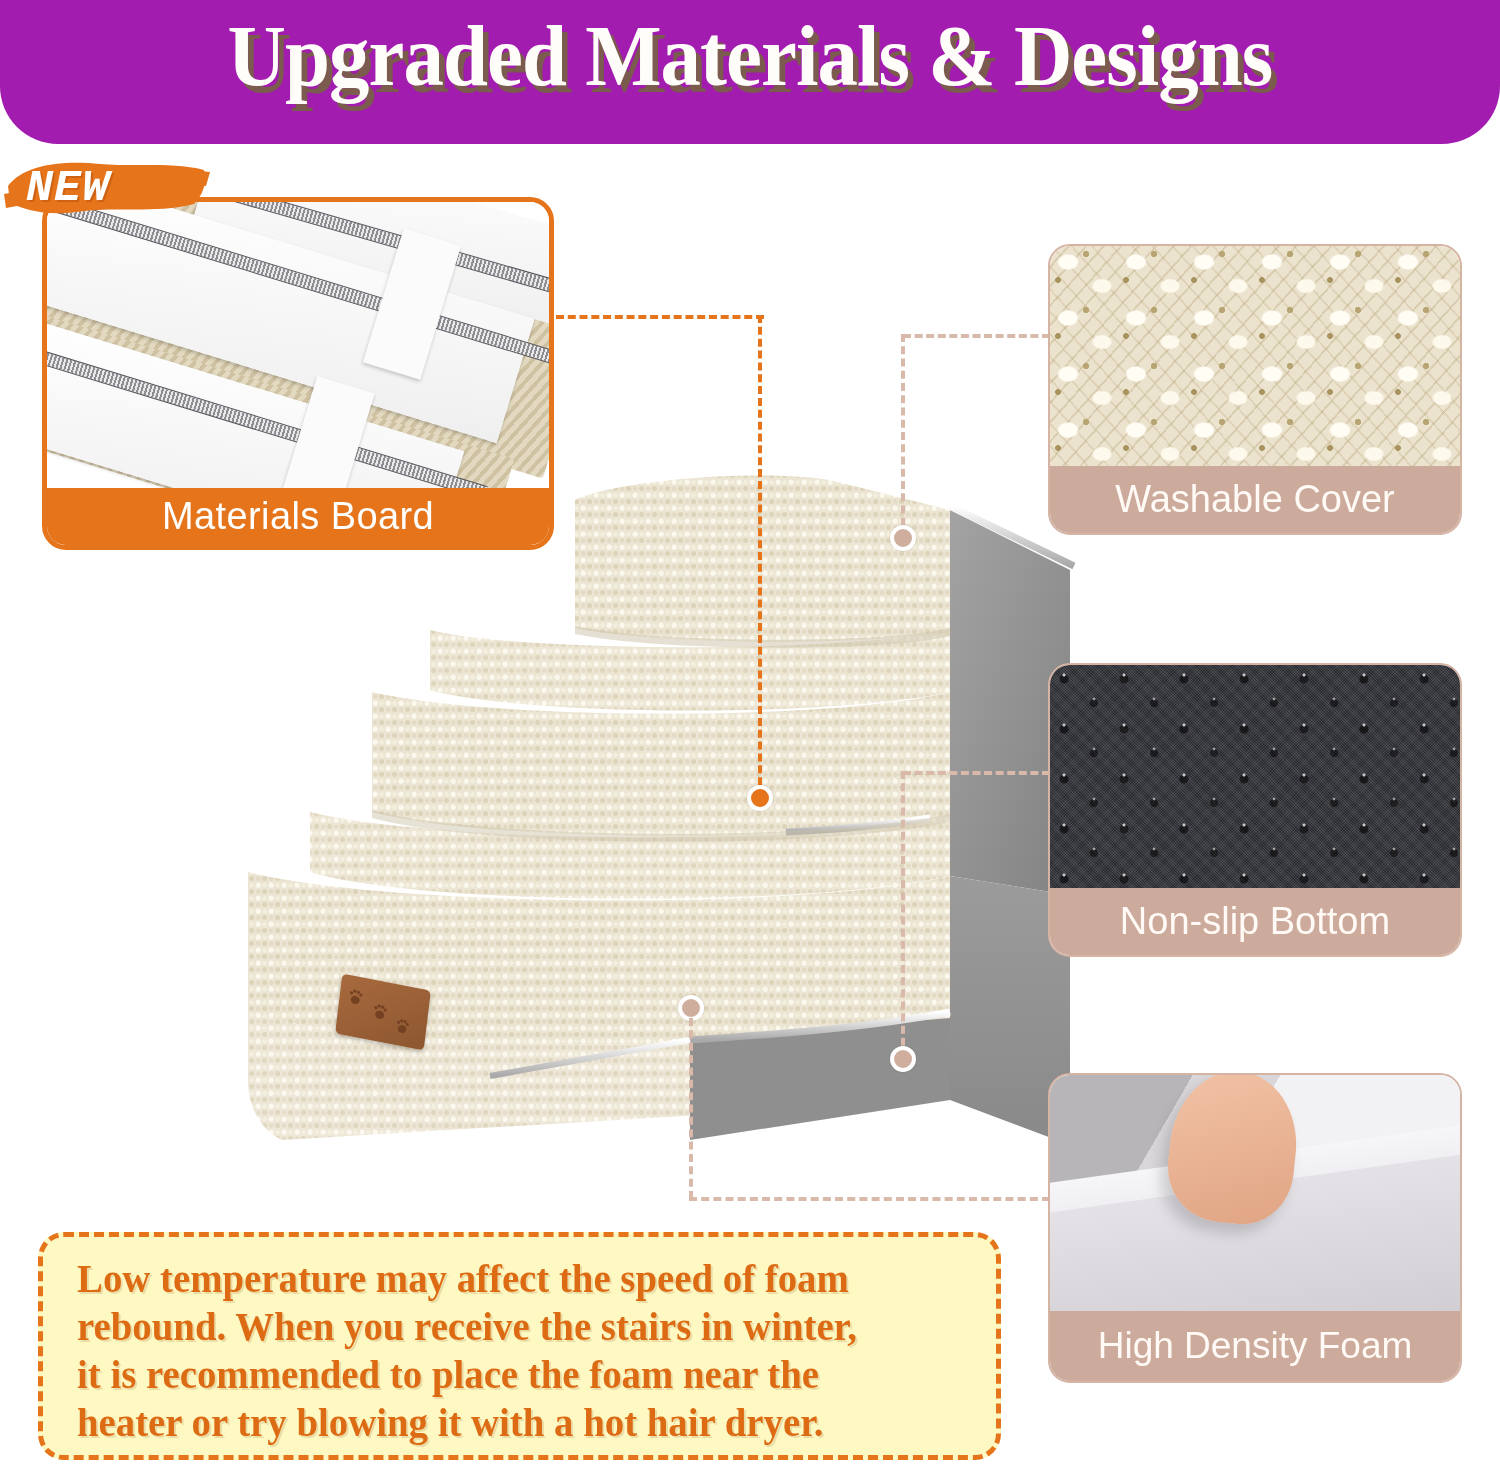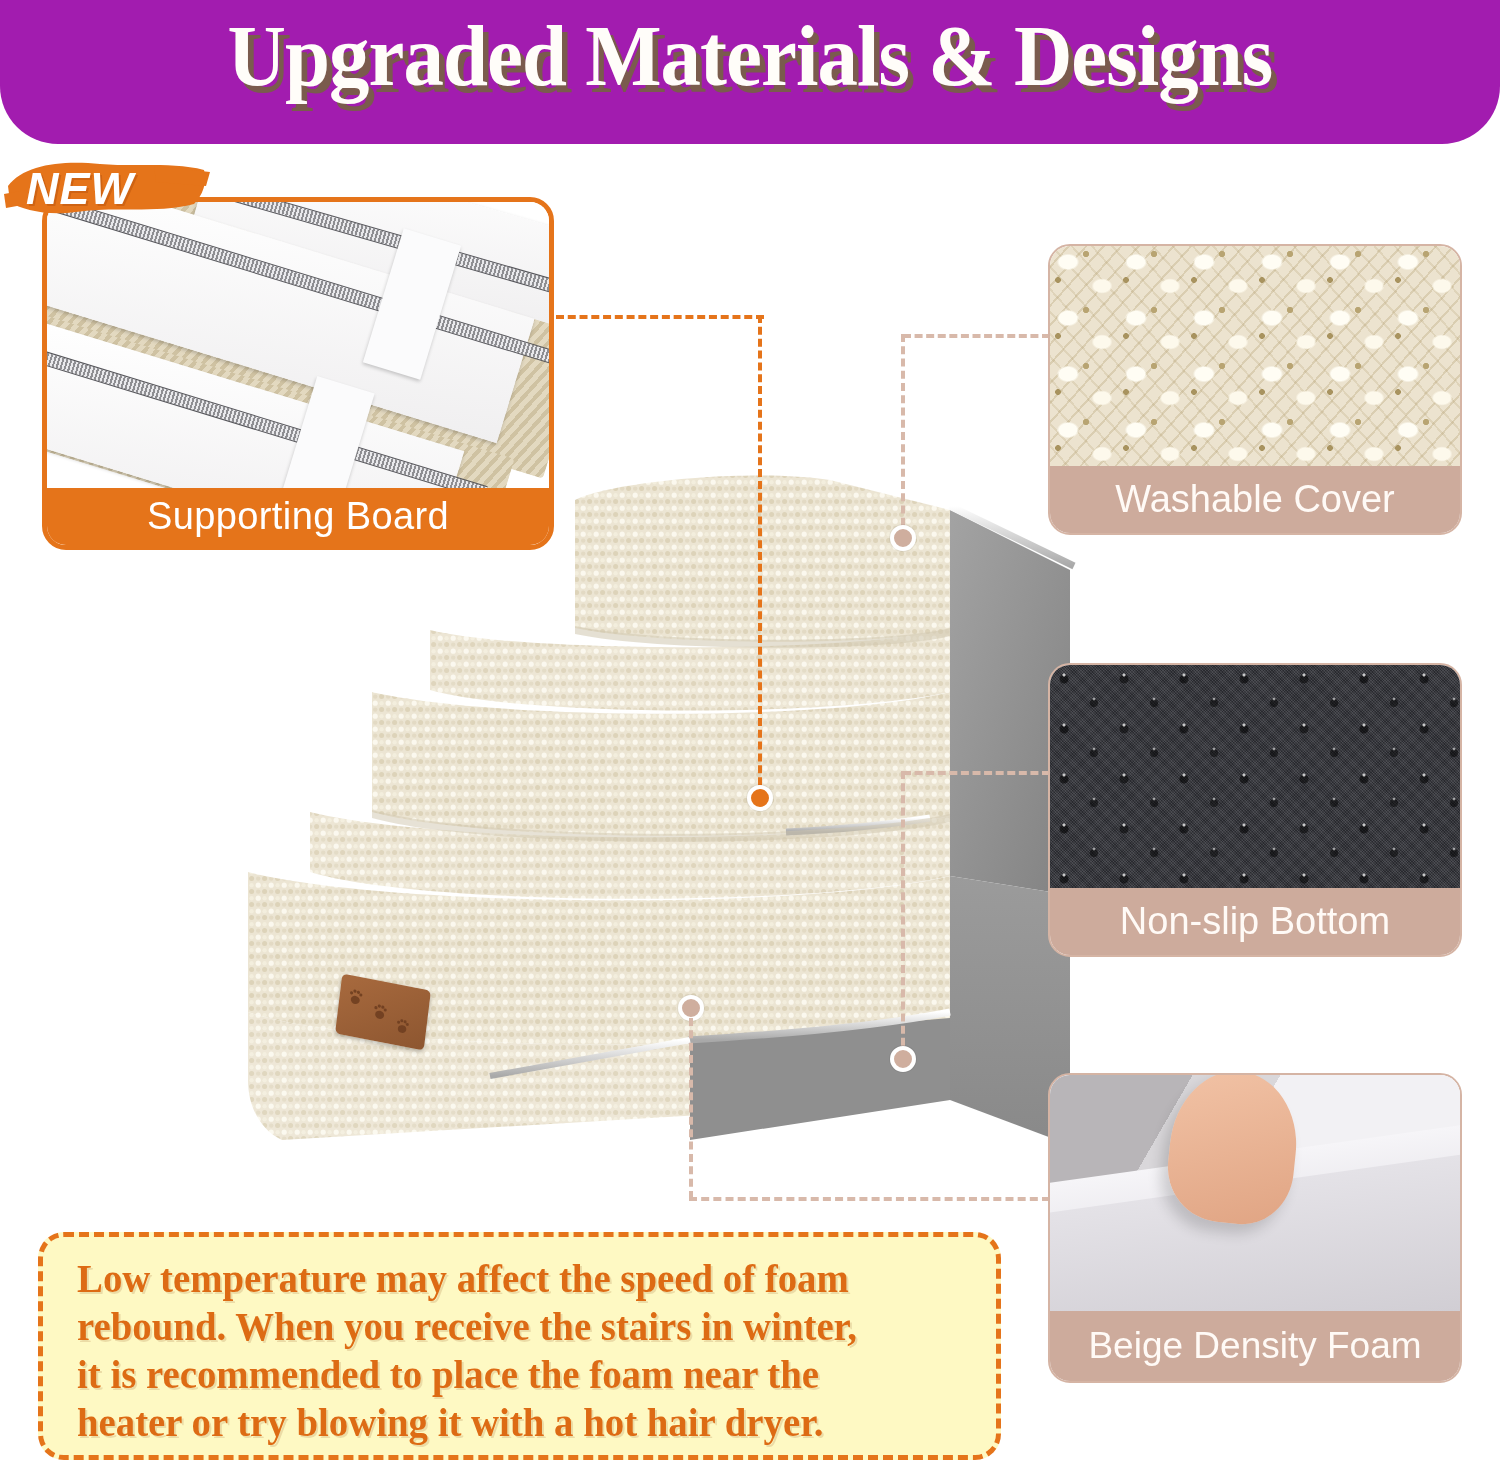--- a/index.html
+++ b/index.html
@@ -31,21 +31,21 @@
   .white-pad{position:absolute;background:linear-gradient(170deg,#ffffff,#f0eff0);
       box-shadow:0 2px 4px rgba(0,0,0,.2);}
 
   .sb-label{position:absolute;left:0;bottom:0;width:100%;height:57px;background:#e5741a;
             color:#fff;font-size:38px;line-height:57px;text-align:center;letter-spacing:.4px;}
 
   .new-badge{position:absolute;left:4px;top:156px;width:206px;height:66px;z-index:6;}
   .new-badge .brush{position:absolute;inset:0;}
   .new-badge .txt{position:absolute;left:22px;top:2px;width:165px;height:62px;
         font-size:45px;line-height:62px;font-weight:bold;font-style:italic;color:#fff;
-        letter-spacing:1px;text-shadow:2px 2px 0 rgba(180,80,10,.45);}
+        letter-spacing:1px;text-shadow:2px 2px 0 rgba(180,80,10,.45);font-family:Liberation Mono, monospace;}
 
   
   .fcard{position:absolute;border:2px solid #d5b4a4;border-radius:22px;
          box-sizing:border-box;overflow:hidden;background:#fff;padding-left:21px;}
   .fphoto{position:absolute;left:0;top:0;width:100%;}
   .flabel{position:absolute;left:0;bottom:0;width:100%;background:#cdab9c;
           color:#fffaf6;text-align:center;}
 
   .fc1{left:1048px;top:244px;width:414px;height:291px;}
   .fc1 .fphoto{height:224px;
@@ -134,21 +134,21 @@
     <div class="white-pad" style="left:-40px;top:38px;width:520px;height:130px;transform:rotate(17deg);"></div>
     <div class="zip" style="left:-30px;top:70px;width:560px;height:12px;transform:rotate(17deg);"></div>
 
     <div class="b-fabric" style="left:-60px;top:178px;width:520px;height:130px;transform:rotate(17deg);border-radius:4px;"></div>
     <div class="white-pad" style="left:-60px;top:178px;width:470px;height:120px;transform:rotate(17deg);"></div>
     <div class="zip" style="left:-70px;top:208px;width:520px;height:12px;transform:rotate(17deg);"></div>
 
     <div class="white-pad" style="left:335px;top:32px;width:60px;height:140px;transform:rotate(17deg);background:#fbfbfc;"></div>
     <div class="white-pad" style="left:250px;top:180px;width:60px;height:130px;transform:rotate(17deg);background:#fbfbfc;"></div>
   </div>
-  <div class="sb-label">Supporting Board</div>
+  <div class="sb-label">Materials Board</div>
 </div>
 
 <div class="new-badge">
   <svg class="brush" viewBox="0 0 206 66" preserveAspectRatio="none">
     <path d="M4 30 C 20 8, 60 4, 96 8 C 130 11, 168 6, 200 14 C 204 26, 198 40, 190 48
              C 150 58, 110 50, 72 56 C 44 60, 18 54, 6 46 Z" fill="#e5741a"></path>
     <path d="M150 10 L206 16 L202 30 L152 26 Z" fill="#e5741a"></path>
     <path d="M0 38 L22 34 L24 48 L2 52 Z" fill="#e5741a"></path>
   </svg>
   <div class="txt">NEW</div>
@@ -264,21 +264,21 @@
   <div class="flabel">Non-slip Bottom</div>
 </div>
 
 <div class="fcard fc3">
   <div class="fphoto">
     <div class="foam-back"></div>
     <div class="foam-top"></div>
     <div class="foam-step"></div>
     <div class="foot"></div>
   </div>
-  <div class="flabel">Beige Density Foam</div>
+  <div class="flabel">High Density Foam</div>
 </div>
 
 <div class="note">
   <p>Low temperature may affect the speed of foam</p>
   <p>rebound. When you receive the stairs in winter,</p>
   <p>it is recommended to place the foam near the</p>
   <p>heater or try blowing it with a hot hair dryer.</p>
 </div>
 
 </body></html>

